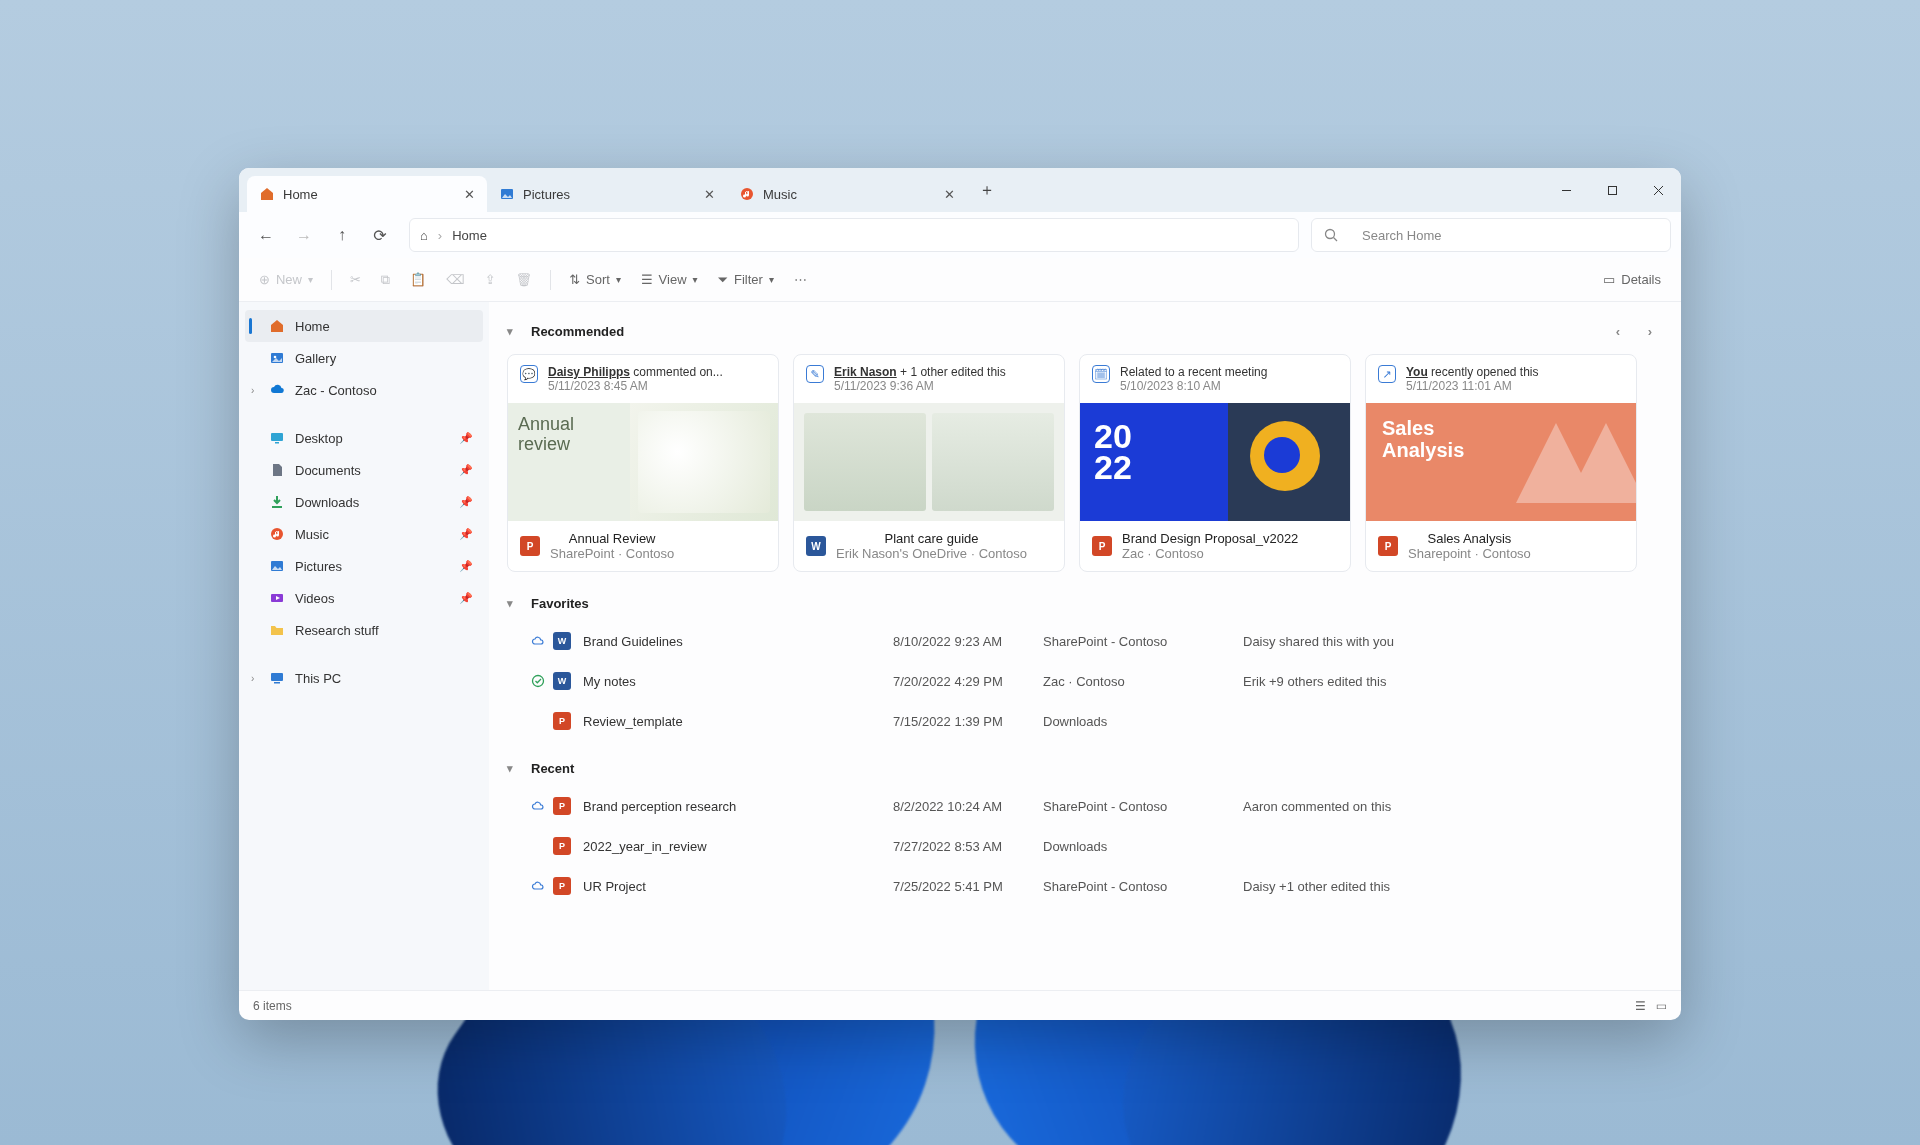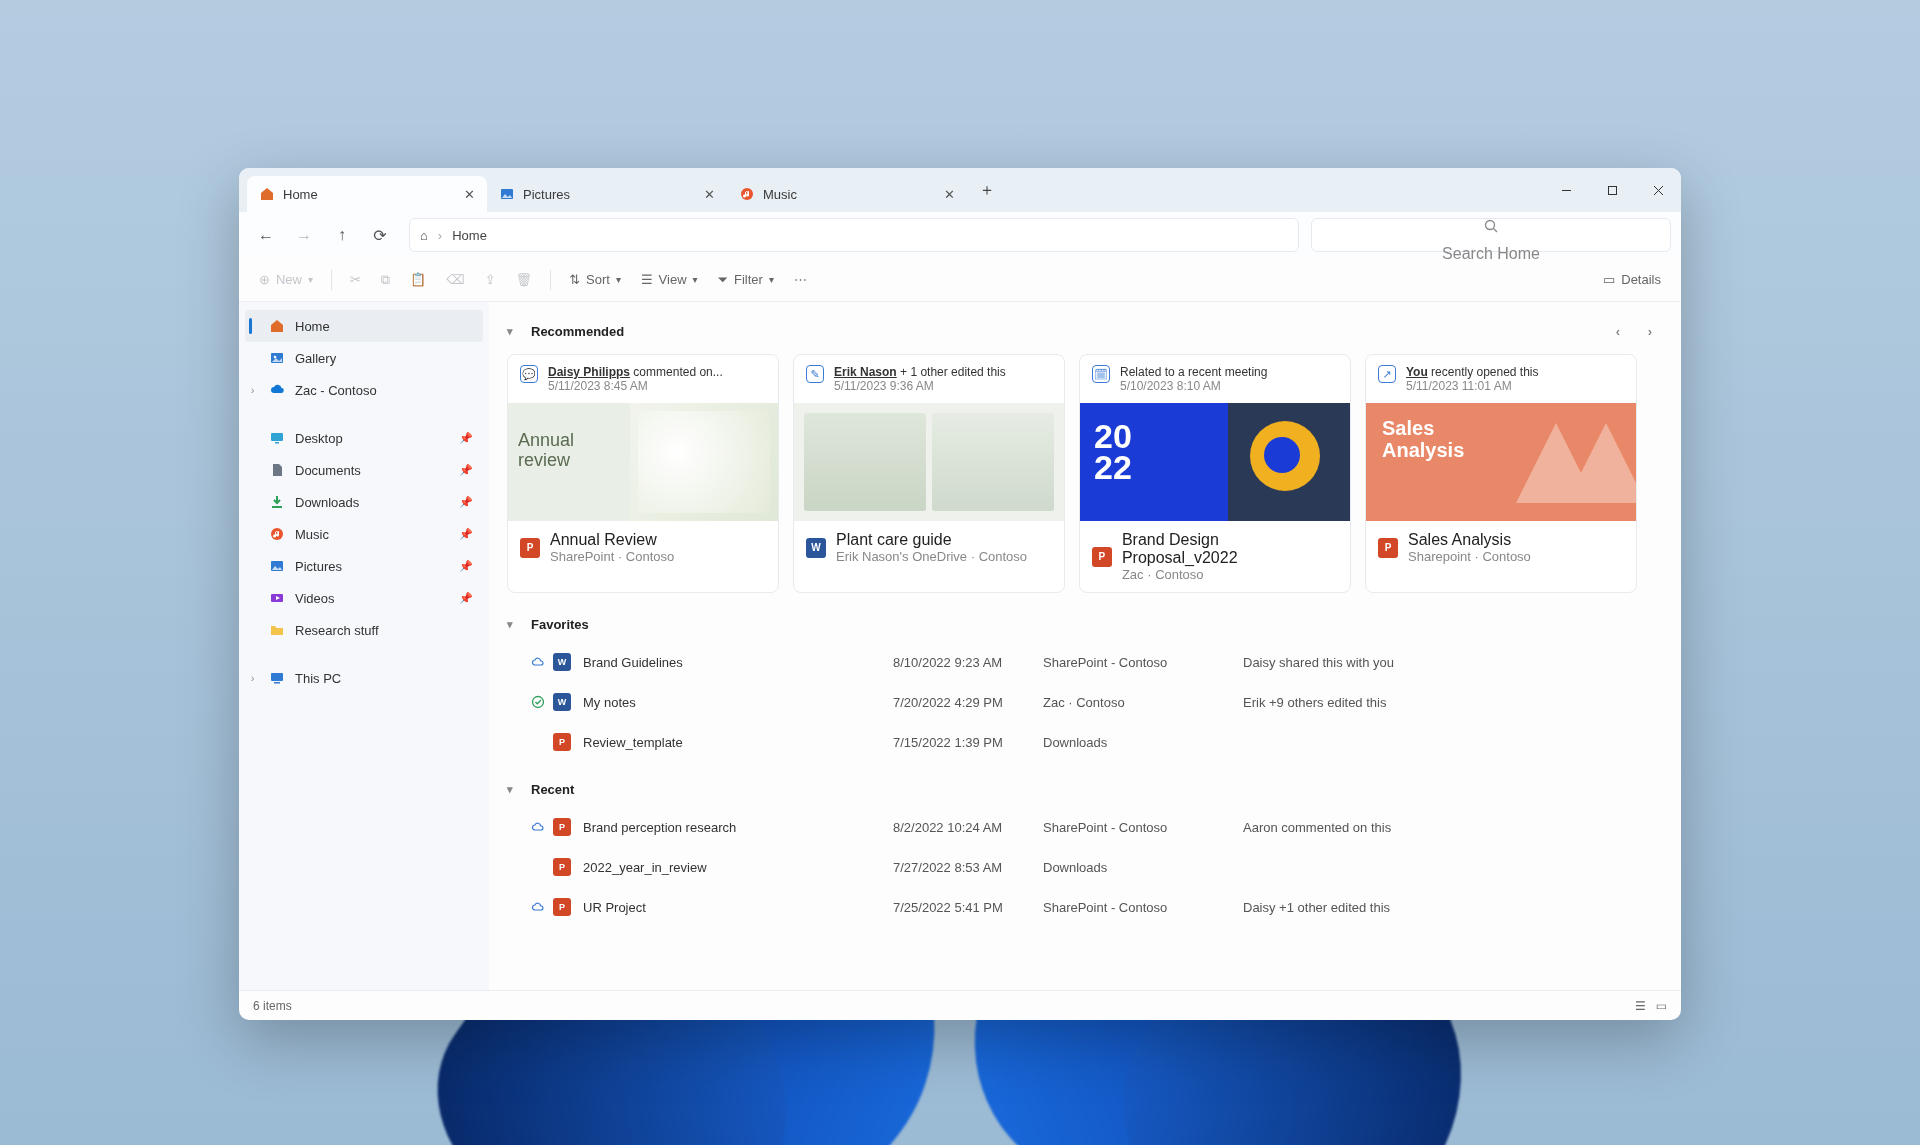--- a/index.html
+++ b/index.html
@@ -55,23 +55,23 @@
 .navbtn { width:34px; height:34px; display:flex; align-items:center; justify-content:center; color:#555; border-radius:4px; cursor:pointer;}
 .navbtn.dis { color:#bbb; }
 .addrbox {
   flex:1; height:34px; margin: 0 8px;
   display:flex; align-items:center; gap:10px;
   background:#fff; border:1px solid #e6e9ee; border-radius:6px;
   padding: 0 10px; font-size:13px; color:#444;
 }
 .searchbox {
   width: 360px; height:34px;
-  display:flex; align-items:center; gap:12px;
+  display:flex; align-items:center; gap:24px;
   background:#fff; border:1px solid #e6e9ee; border-radius:6px;
-  padding: 0 12px; font-size:16px; color:#888;flex-direction:column;
+  padding: 0 12px; font-size:13px; color:#888;
 }
 
 .toolbar {
   height: 44px; display:flex; align-items:center; gap:4px;
   padding: 0 12px; border-bottom:1px solid #eceef2;
   font-size:13px; color:#666;
 }
 .tbtn { height:30px; padding:0 8px; display:flex; align-items:center; gap:6px; border-radius:4px; cursor:pointer;}
 .tbtn.dis { color:#c4c6ca; }
 .tsep { width:1px; height:20px; background:#e2e4e8; margin:0 6px;}
@@ -114,21 +114,21 @@
 }
 .card-top .aicon { width:18px; height:18px; border:1.5px solid #3a7bd5; border-radius:4px; display:flex; align-items:center; justify-content:center; color:#3a7bd5; font-size:11px; flex-shrink:0;}
 .card-top .lines { overflow:hidden; }
 .card-top .l1 { white-space:nowrap; overflow:hidden; text-overflow:ellipsis; }
 .card-top .l1 b { font-weight:600;text-decoration:underline; }
 .card-top .l2 { color:#888; font-size:12px; }
 .thumb { height:118px; position:relative; overflow:hidden; }
 .card-bot { display:flex; gap:10px; padding:10px 12px; align-items:center;}
 .card-bot .ficon { width:20px; height:20px; background:#d24726; border-radius:3px; display:flex; align-items:center; justify-content:center; color:#fff; font-size:10px; font-weight:bold;}
 .card-bot .ficon.word { background:#2b579a; }
-.card-bot .txt .t1 { font-size:16px; color:#222; }
+.card-bot .txt .t1 { font-size:13px; color:#222;text-align:center; }
 .card-bot .txt .t2 { font-size:13px; color:#888; }
 
 .row {
   display:flex; align-items:center; height:40px; font-size:13px; color:#333;
   padding-left: 24px; cursor:pointer;
 }
 .row .status { width:22px; color:#3a7bd5; font-size:13px; }
 .row .ficon2 { width:18px; height:18px; margin-right:12px; border-radius:3px; display:flex; align-items:center; justify-content:center; color:#fff; font-size:9px; font-weight:bold;}
 .row .c-name { width:310px; }
 .row .c-date { width:150px; color:#555;}
@@ -412,21 +412,21 @@
           <div class="card">
     <div class="card-top">
       <span class="aicon">💬</span>
       <div class="lines">
         <div class="l1"><b>Daisy Philipps</b> commented on...</div>
         <div class="l2">5/11/2023 8:45 AM</div>
       </div>
     </div>
     <div class="thumb">
               <div style="height:100%;background:#e9efe6;display:flex;">
-                <div style="width:45%;padding:28px 10px;color:#5a6b52;font-size:18px;line-height:1.1;">Annual<br>review</div>
+                <div style="width:45%;padding:12px 10px;color:#5a6b52;font-size:18px;line-height:1.1;">Annual<br>review</div>
                 <div style="flex:1;background:linear-gradient(120deg,#f2f4ec,#dfe8d6);position:relative;">
                   <div style="position:absolute;inset:8px;border-radius:4px;background:radial-gradient(circle at 30% 40%,#fff,#e4ead9);"></div>
                 </div>
               </div>
             </div>
     <div class="card-bot">
       <span class="ficon ">P</span>
       <div class="txt">
         <div class="t1">Annual Review</div>
         <div class="t2">SharePoint · Contoso</div>

